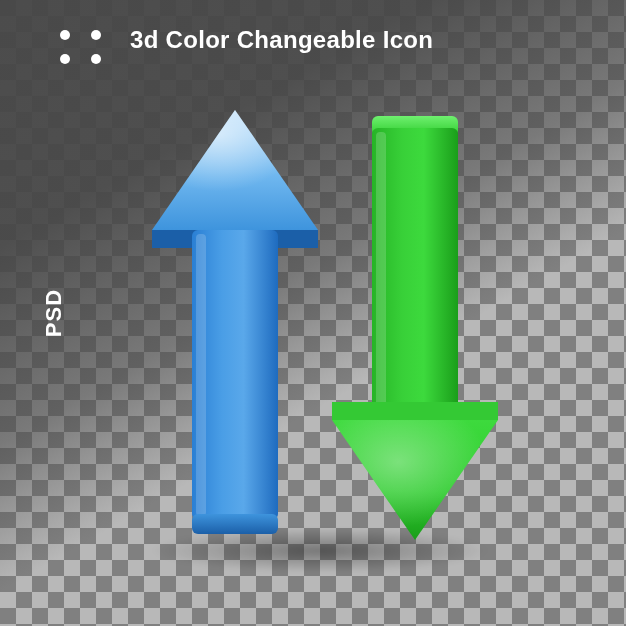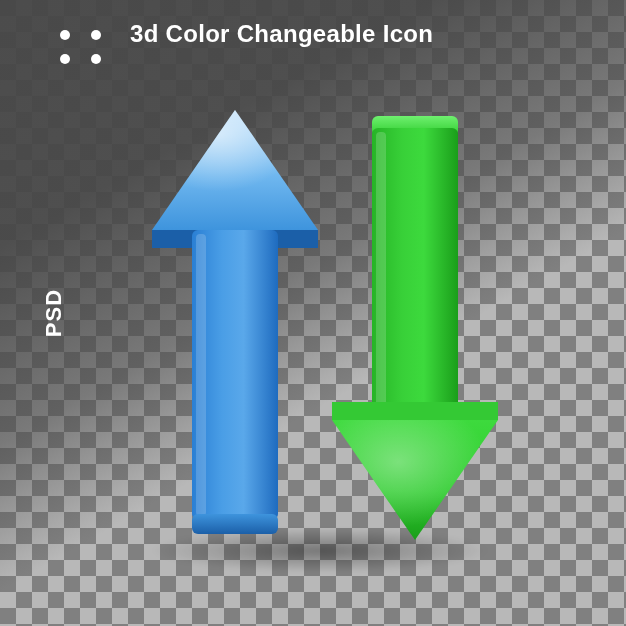--- a/index.html
+++ b/index.html
@@ -29,21 +29,21 @@
     background: linear-gradient(150deg,
       rgba(70,70,70,0.95) 0%,
       rgba(70,70,70,0.92) 25%,
       rgba(70,70,70,0.55) 45%,
       rgba(70,70,70,0.0) 60%,
       rgba(70,70,70,0.0) 100%);
     pointer-events: none;
   }
   .title {
     position: absolute;
-    top: 20px;
+    top: 26px;
     left: 130px;
     color: #ffffff;
     font-size: 24px;
     font-weight: 600;
     letter-spacing: 0.3px;
     z-index: 20;
     text-align: center;
   }
   .dots {
     position: absolute;

